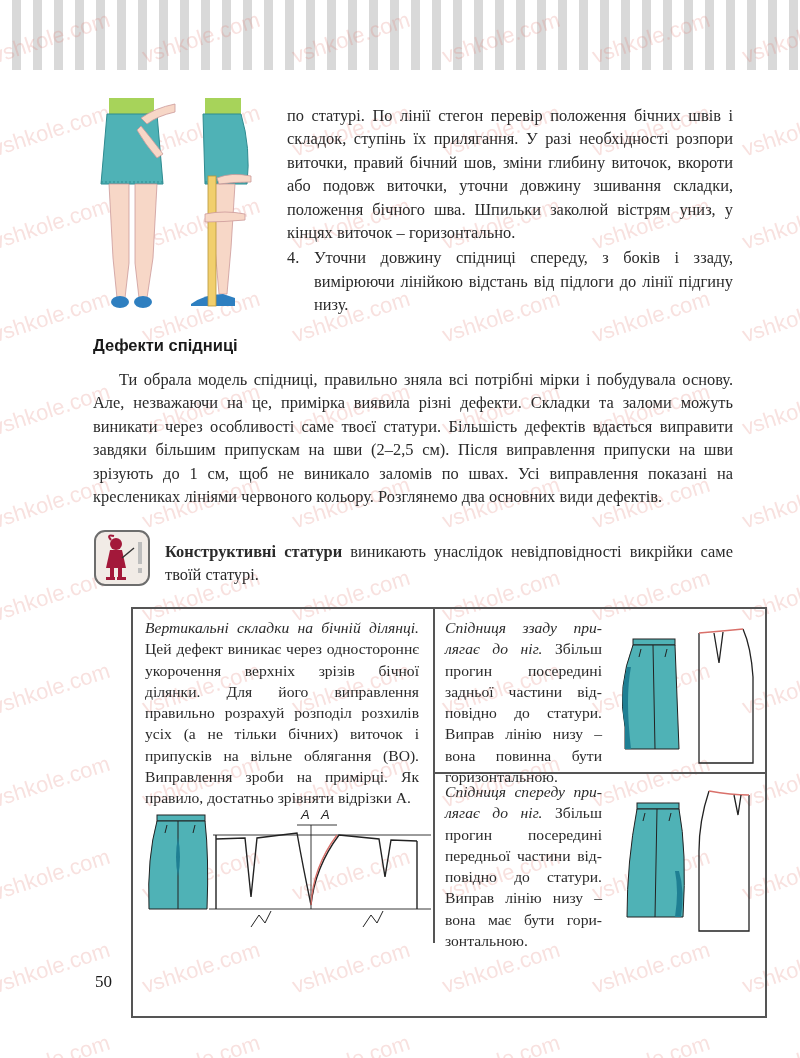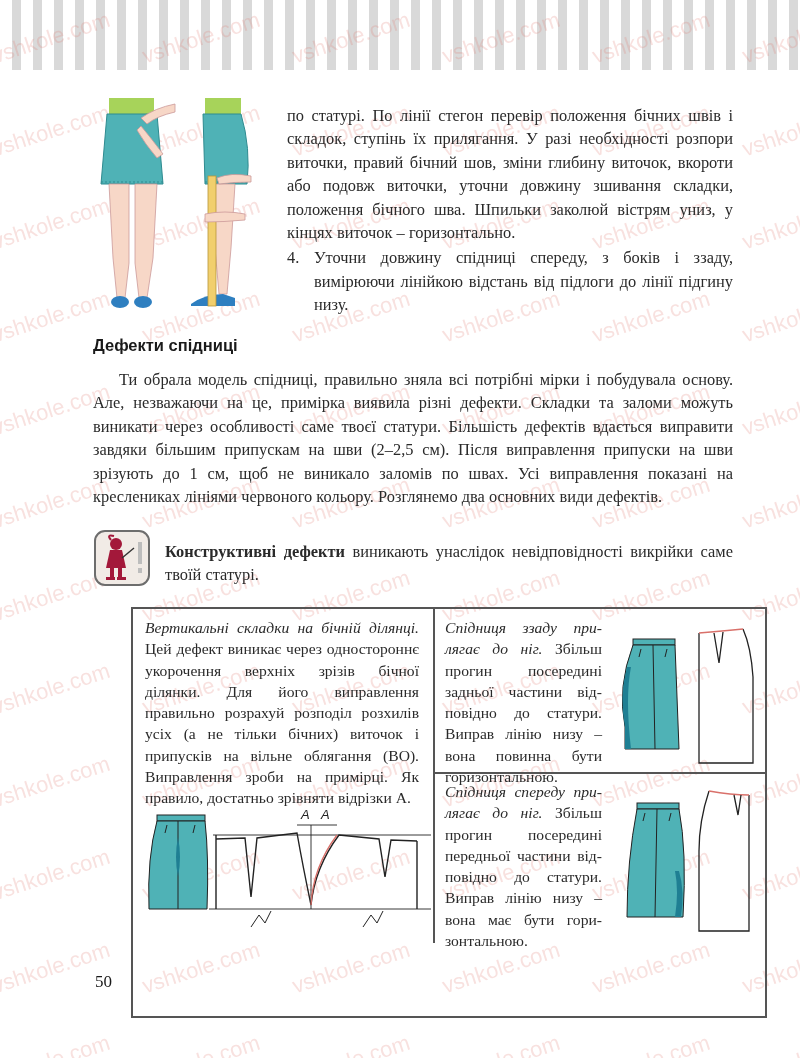--- a/index.html
+++ b/index.html
@@ -186,21 +186,21 @@
     <rect x="14" y="36" width="4" height="10" fill="#a3183a"></rect>
     <rect x="22" y="36" width="4" height="10" fill="#a3183a"></rect>
     <rect x="10" y="45" width="9" height="3" fill="#a3183a"></rect>
     <rect x="21" y="45" width="9" height="3" fill="#a3183a"></rect>
     <line x1="26" y1="26" x2="38" y2="16" stroke="#333" stroke-width="1.4"></line>
     <rect x="42" y="10" width="4" height="22" fill="#bdbdbd"></rect>
     <rect x="42" y="36" width="4" height="5" fill="#bdbdbd"></rect>
   </svg>
 </div>
 <div class="note-text">
-  <b>Конструктивні дефекти</b><span> виникають унаслідок невідповідності викрій­ки саме твоїй статурі.</span>
+  <b>Конструктивні статури</b><span> виникають унаслідок невідповідності викрій­ки саме твоїй статурі.</span>
 </div>
 
 <div class="figure-box">
   <div class="fig-divider-v"></div>
   <div class="fig-divider-h"></div>
 
   <div class="cell-text cell-a">
     <i>Вертикальні складки на бічній ділянці.</i><span> Цей дефект виникає через односто­роннє укорочення верхніх зрізів біч­ної ділянки. Для його виправлення правильно розрахуй розподіл роз­хилів усіх (а не тільки бічних) вито­чок і припусків на вільне облягання (ВО). Виправлення зроби на примір­ці. Як правило, достатньо зрівняти відрізки А.</span>
   </div>
 

